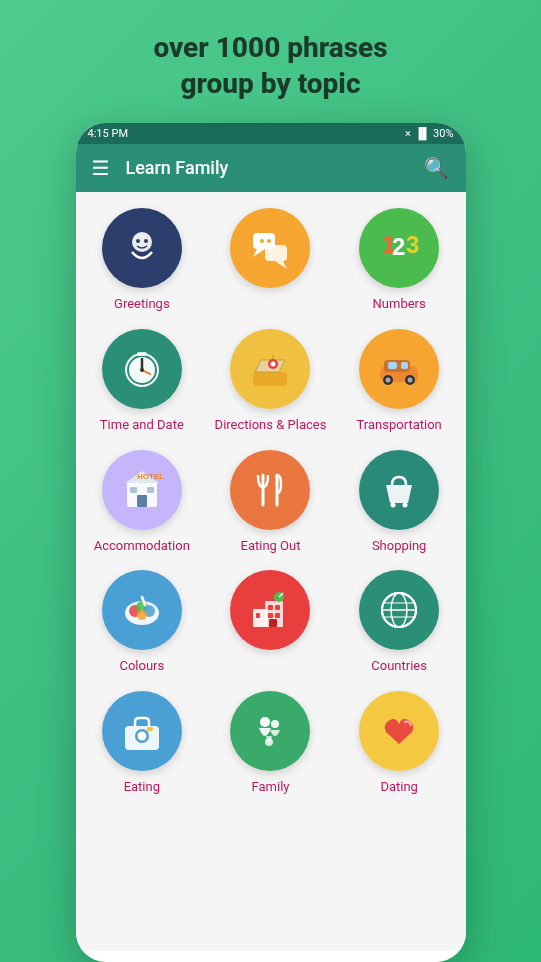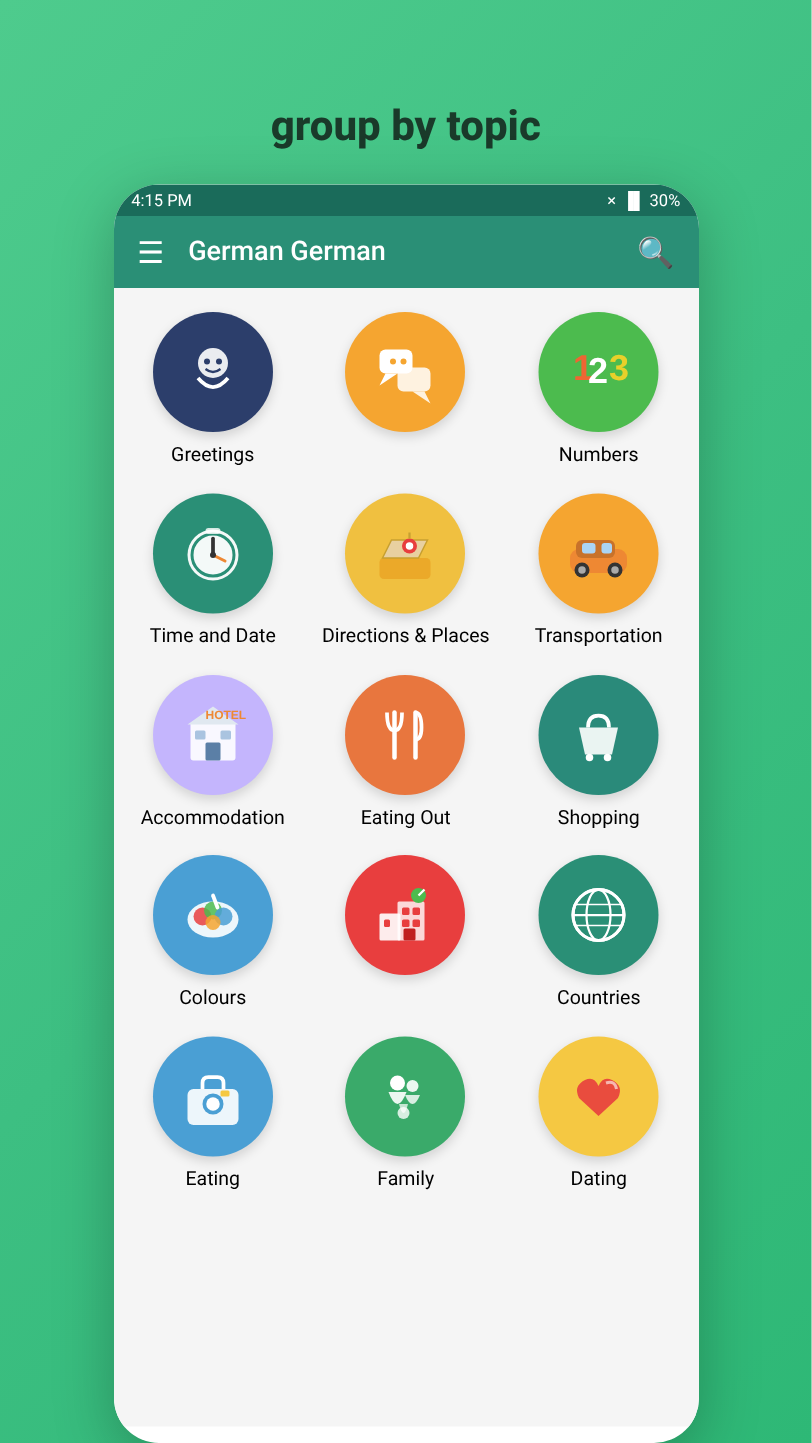--- a/index.html
+++ b/index.html
@@ -80,21 +80,21 @@
     }
     .category-item {
       display: flex;
       flex-direction: column;
       align-items: center;
       cursor: pointer;
     }
     .category-label {
       font-size: 13px;
       text-align: center;
-      color: #000000;
+      color: #be185d;
       font-weight: 400;
       line-height: 1.3;
     }
 
     
     .icon-svg {
       width: 80px;
       height: 80px;
       border-radius: 50%;
       display: flex;
@@ -102,37 +102,37 @@
       justify-content: center;
       margin-bottom: 8px;
       box-shadow: 0 3px 8px rgba(0,0,0,0.15);
       overflow: hidden;
     }
   </style>
 </head>
 <body>
 
 <div class="headline">
-  <br>
+  <span>over 1000 phrases</span><br>
   <span>group by topic</span>
 </div>
 
 <div class="phone-wrapper">
 
   <div class="status-bar">
     <span>4:15 PM</span>
     <div class="status-right">
       <span>×</span>
       <span>▐▌ 30%</span>
     </div>
   </div>
 
   <div class="toolbar">
     <span class="hamburger-icon">☰</span>
-    <span class="toolbar-title">German German</span>
+    <span class="toolbar-title">Learn Family</span>
     <span class="search-icon-toolbar">🔍</span>
   </div>
 
   <div class="scroll-area">
     <div class="grid">
 
       <div class="category-item">
         <div class="icon-svg" style="background:#2c3e6b;">
           <svg width="48" height="48" viewBox="0 0 48 48">
             <circle cx="24" cy="18" r="10" fill="#fff" opacity="0.9"></circle>

